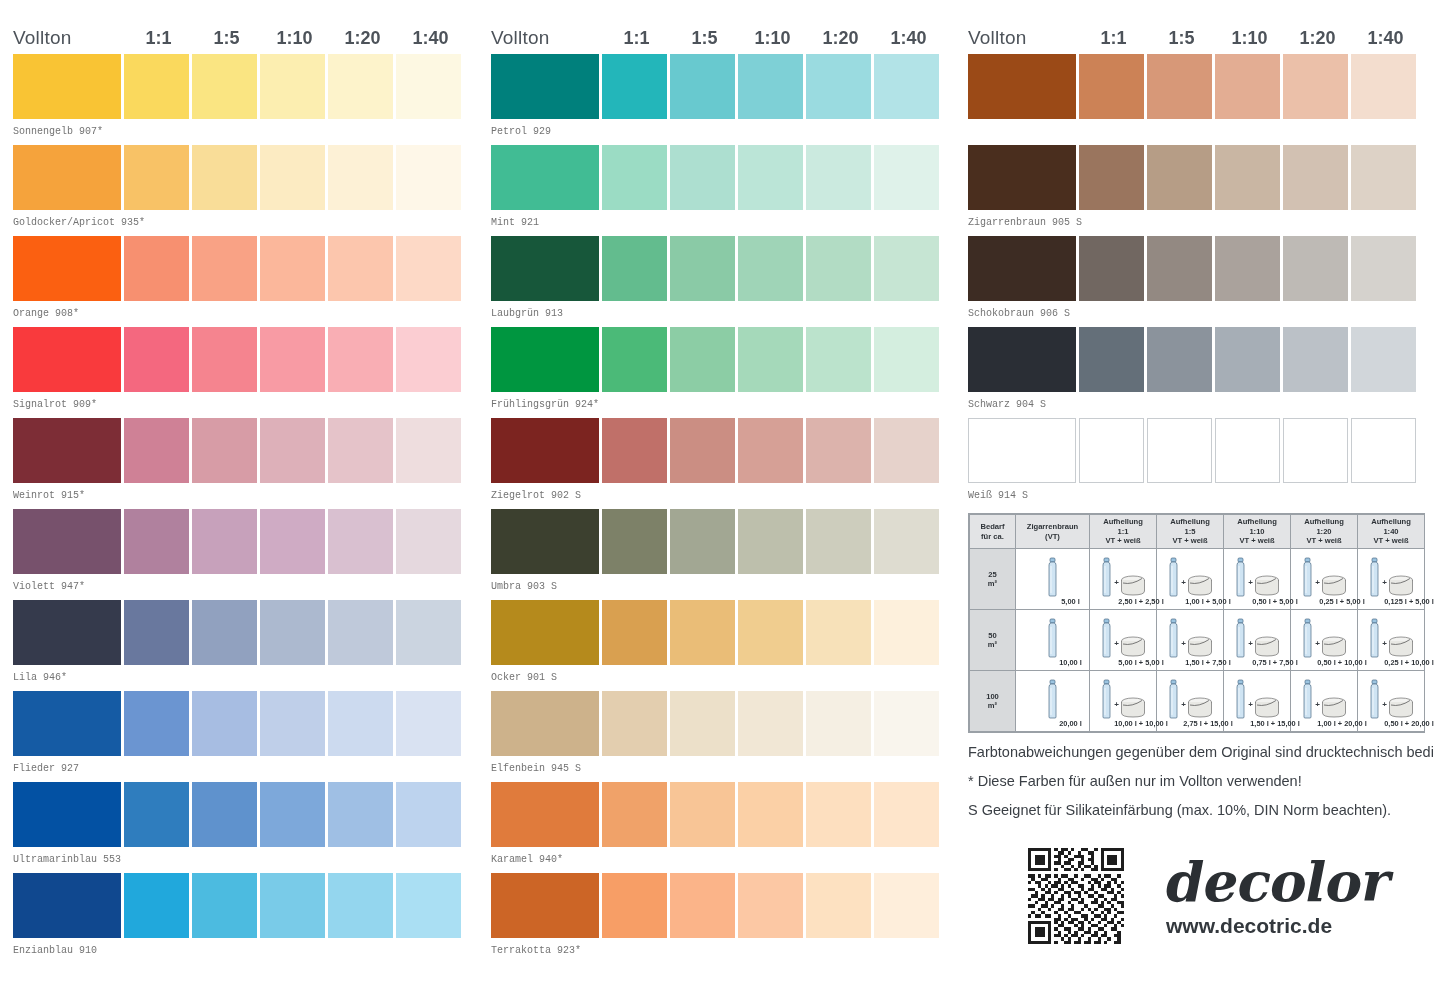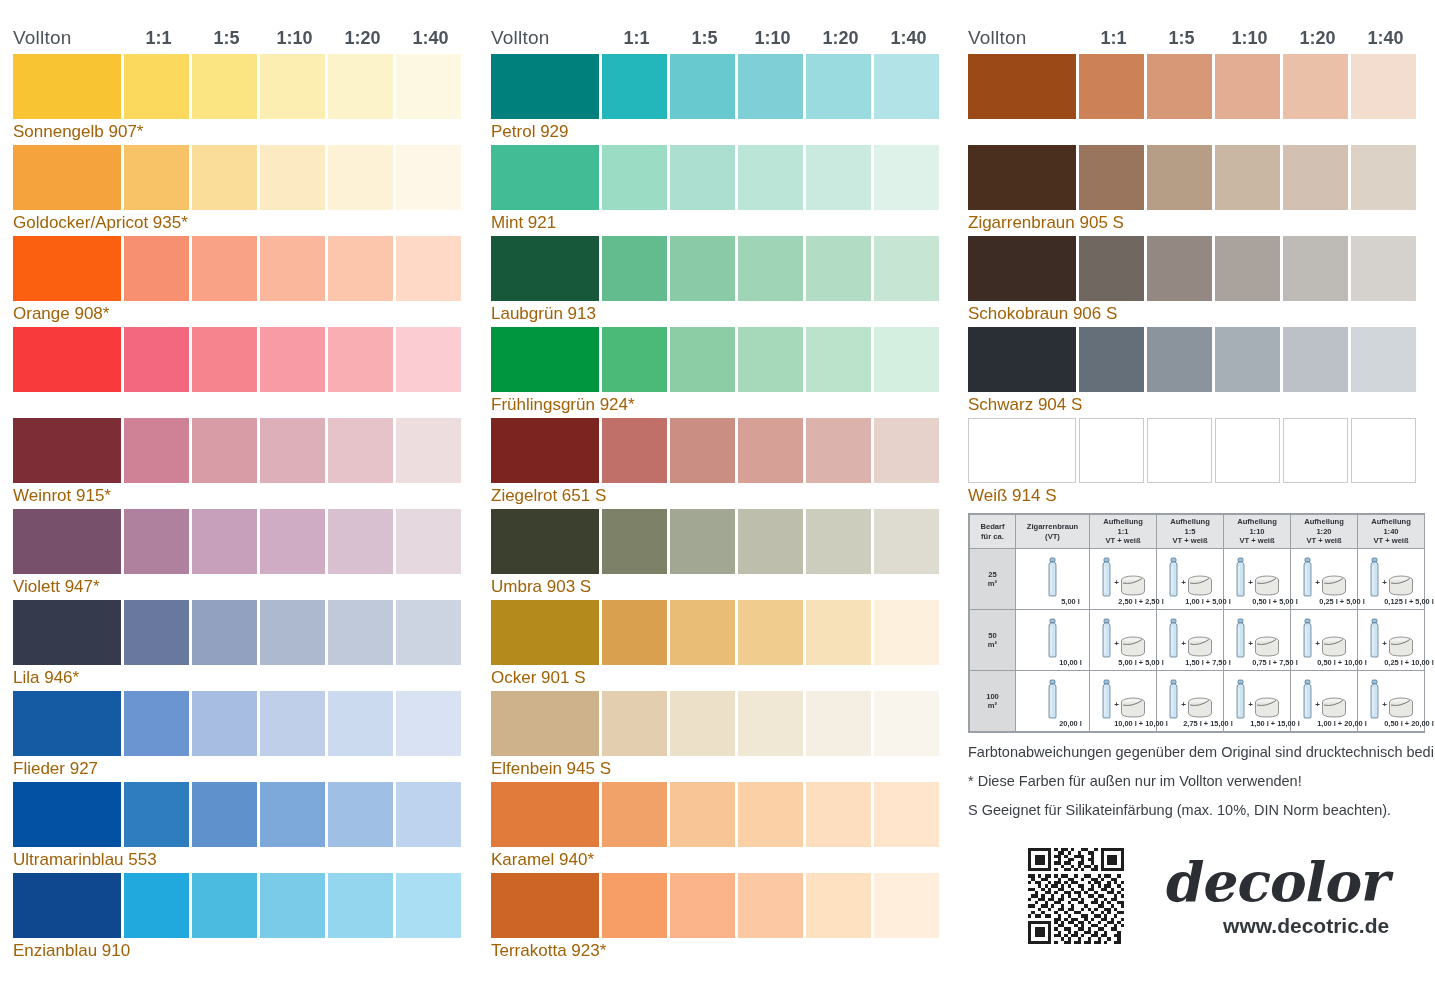--- a/index.html
+++ b/index.html
@@ -61,25 +61,26 @@
     height: 65px;
   }
   .chip {
     height: 65px;
     flex: 0 0 auto;
   }
   .chip.vollton { width: 108px; margin-right: 3px; }
   .chip.tint    { width: 65px;  margin-right: 3px; }
   .chip.white-outline { border: 1px solid #c8ccd0; }
   .row-label {
-    font-size: 17px;
-    color: #a16207;
+    font-size: 10px;
+    color: #737373;
     line-height: 24px;
     padding-top: 1px;
     white-space: nowrap;
+    font-family: Liberation Mono, monospace;
   }
 
   
   #dosage-table {
     position: absolute;
     left: 968px;
     top: 513px;
     width: 457px;
     border: 1px solid #9aa0a6;
     border-collapse: collapse;
@@ -170,21 +171,21 @@
     align-items: center;
   }
   #qr-code {
     width: 96px; height: 96px;
     display: block;
   }
   #logo-block {
     margin-left: 42px;
     display: flex;
     flex-direction: column;
-    align-items: flex-end;
+    align-items: flex-start;
   }
   #brand-name {
     font-family: "DejaVu Serif", serif;
     font-style: italic;
     font-size: 55px;
     font-weight: bold;
     color: #2b2f33;
     line-height: 58px;
     letter-spacing: -1px;
   }
@@ -245,20 +246,21 @@
       </div>
       <div class="swatch-row">
         <div class="chips">
           <div class="chip vollton" style="background:#f93a3d"></div>
           <div class="chip tint" style="background:#f4687f"></div>
           <div class="chip tint" style="background:#f5848f"></div>
           <div class="chip tint" style="background:#f89ba4"></div>
           <div class="chip tint" style="background:#f9aeb4"></div>
           <div class="chip tint" style="background:#fbcdd2"></div>
         </div>
+        <div class="row-label">Signalrot 909*</div>
       </div>
       <div class="swatch-row">
         <div class="chips">
           <div class="chip vollton" style="background:#7d2d36"></div>
           <div class="chip tint" style="background:#cf8196"></div>
           <div class="chip tint" style="background:#d79ca6"></div>
           <div class="chip tint" style="background:#ddb0b9"></div>
           <div class="chip tint" style="background:#e5c3c9"></div>
           <div class="chip tint" style="background:#eeddde"></div>
         </div>
@@ -375,21 +377,21 @@
       </div>
       <div class="swatch-row">
         <div class="chips">
           <div class="chip vollton" style="background:#7c2420"></div>
           <div class="chip tint" style="background:#c07069"></div>
           <div class="chip tint" style="background:#cb8e83"></div>
           <div class="chip tint" style="background:#d6a096"></div>
           <div class="chip tint" style="background:#dcb3ac"></div>
           <div class="chip tint" style="background:#e6d2cb"></div>
         </div>
-        <div class="row-label">Ziegelrot 651 S</div>
+        <div class="row-label">Ziegelrot 902 S</div>
       </div>
       <div class="swatch-row">
         <div class="chips">
           <div class="chip vollton" style="background:#3c402f"></div>
           <div class="chip tint" style="background:#7d8168"></div>
           <div class="chip tint" style="background:#a2a793"></div>
           <div class="chip tint" style="background:#bdbfac"></div>
           <div class="chip tint" style="background:#cdcdbd"></div>
           <div class="chip tint" style="background:#dedcd0"></div>
         </div>

